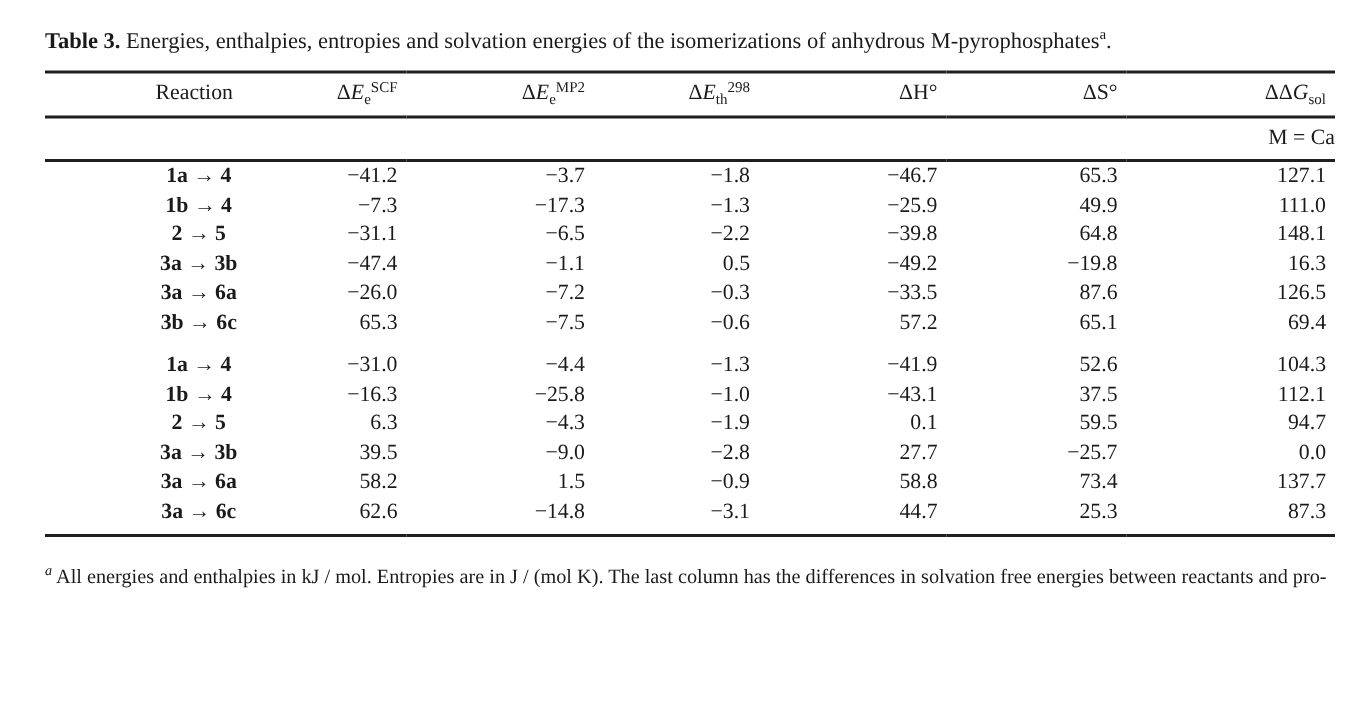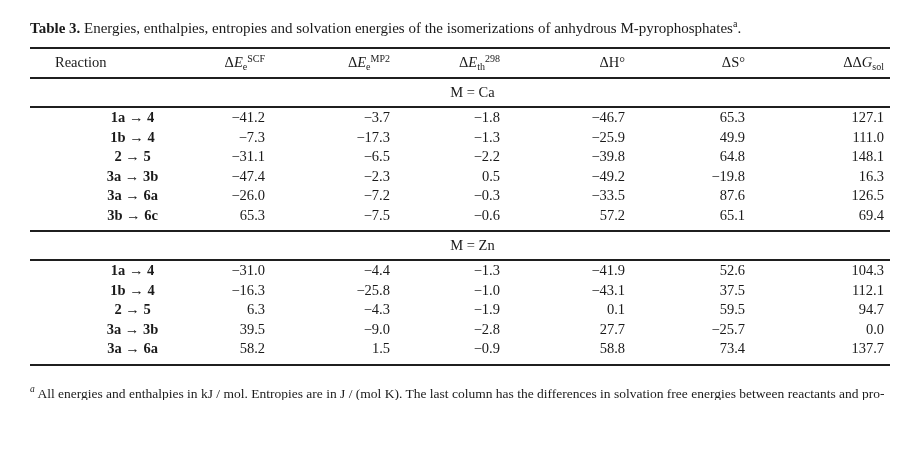--- a/index.html
+++ b/index.html
@@ -43,30 +43,30 @@
 
   thead th {
     font-weight: normal;
     text-align: right;
     padding: 4px 6px 5px 0;
     border-bottom: 2px solid #1f1f1f;
     font-size: 14.5px;
     white-space: nowrap;
   }
   thead th.reaction-h {
-    text-align: left;
+    text-align: center;
     padding-left: 25px;
   }
   thead th i { font-style: italic; }
   thead th sub { font-size: 10px; vertical-align: -3px; }
   thead th sup { font-size: 10px; vertical-align: 5px; }
   thead th sub.ital { }
 
   tr.section-label-row td {
-    text-align: center;
+    text-align: right;
     padding: 5px 0 5px 25px;
     border-top: 2px solid #1f1f1f;
     border-bottom: 2px solid #1f1f1f;
     font-size: 14.5px;
   }
   tbody.section td.reaction {
     text-align: center;
     padding: 0 0 0 25px;
     font-weight: bold;
     white-space: nowrap;
@@ -144,21 +144,21 @@
           <td class="num">−31.1</td>
           <td class="num">−6.5</td>
           <td class="num">−2.2</td>
           <td class="num">−39.8</td>
           <td class="num">64.8</td>
           <td class="num">148.1</td>
         </tr>
         <tr class="data-row">
           <td class="reaction">3a → 3b</td>
           <td class="num">−47.4</td>
-          <td class="num">−2.3</td>
+          <td class="num">−1.1</td>
           <td class="num">0.5</td>
           <td class="num">−49.2</td>
           <td class="num">−19.8</td>
           <td class="num">16.3</td>
         </tr>
         <tr class="data-row">
           <td class="reaction">3a → 6a</td>
           <td class="num">−26.0</td>
           <td class="num">−7.2</td>
           <td class="num">−0.3</td>
@@ -170,23 +170,20 @@
           <td class="reaction">3b → 6c</td>
           <td class="num">65.3</td>
           <td class="num">−7.5</td>
           <td class="num">−0.6</td>
           <td class="num">57.2</td>
           <td class="num">65.1</td>
           <td class="num">69.4</td>
         </tr>
       </tbody>
     <tbody class="section">
-      <tr class="section-label-row">
-        <td colspan="7">M = Zn</td>
-      </tr>
     <tr class="data-row">
           <td class="reaction">1a → 4</td>
           <td class="num">−31.0</td>
           <td class="num">−4.4</td>
           <td class="num">−1.3</td>
           <td class="num">−41.9</td>
           <td class="num">52.6</td>
           <td class="num">104.3</td>
         </tr>
         <tr class="data-row">
@@ -218,20 +215,29 @@
         </tr>
         <tr class="data-row">
           <td class="reaction">3a → 6a</td>
           <td class="num">58.2</td>
           <td class="num">1.5</td>
           <td class="num">−0.9</td>
           <td class="num">58.8</td>
           <td class="num">73.4</td>
           <td class="num">137.7</td>
         </tr>
+        <tr class="data-row">
+          <td class="reaction">3a → 6c</td>
+          <td class="num">62.6</td>
+          <td class="num">−14.8</td>
+          <td class="num">−3.1</td>
+          <td class="num">44.7</td>
+          <td class="num">25.3</td>
+          <td class="num">87.3</td>
+        </tr>
       </tbody>
   </table>
 
   <div class="footnote">
     <div class="fline"><sup>a</sup><span> All energies and enthalpies in kJ / mol. Entropies are in J / (mol K). The last column has the differences in solvation free energies between reactants and pro-</span></div>
 
   </div>
 
 </div>
 

